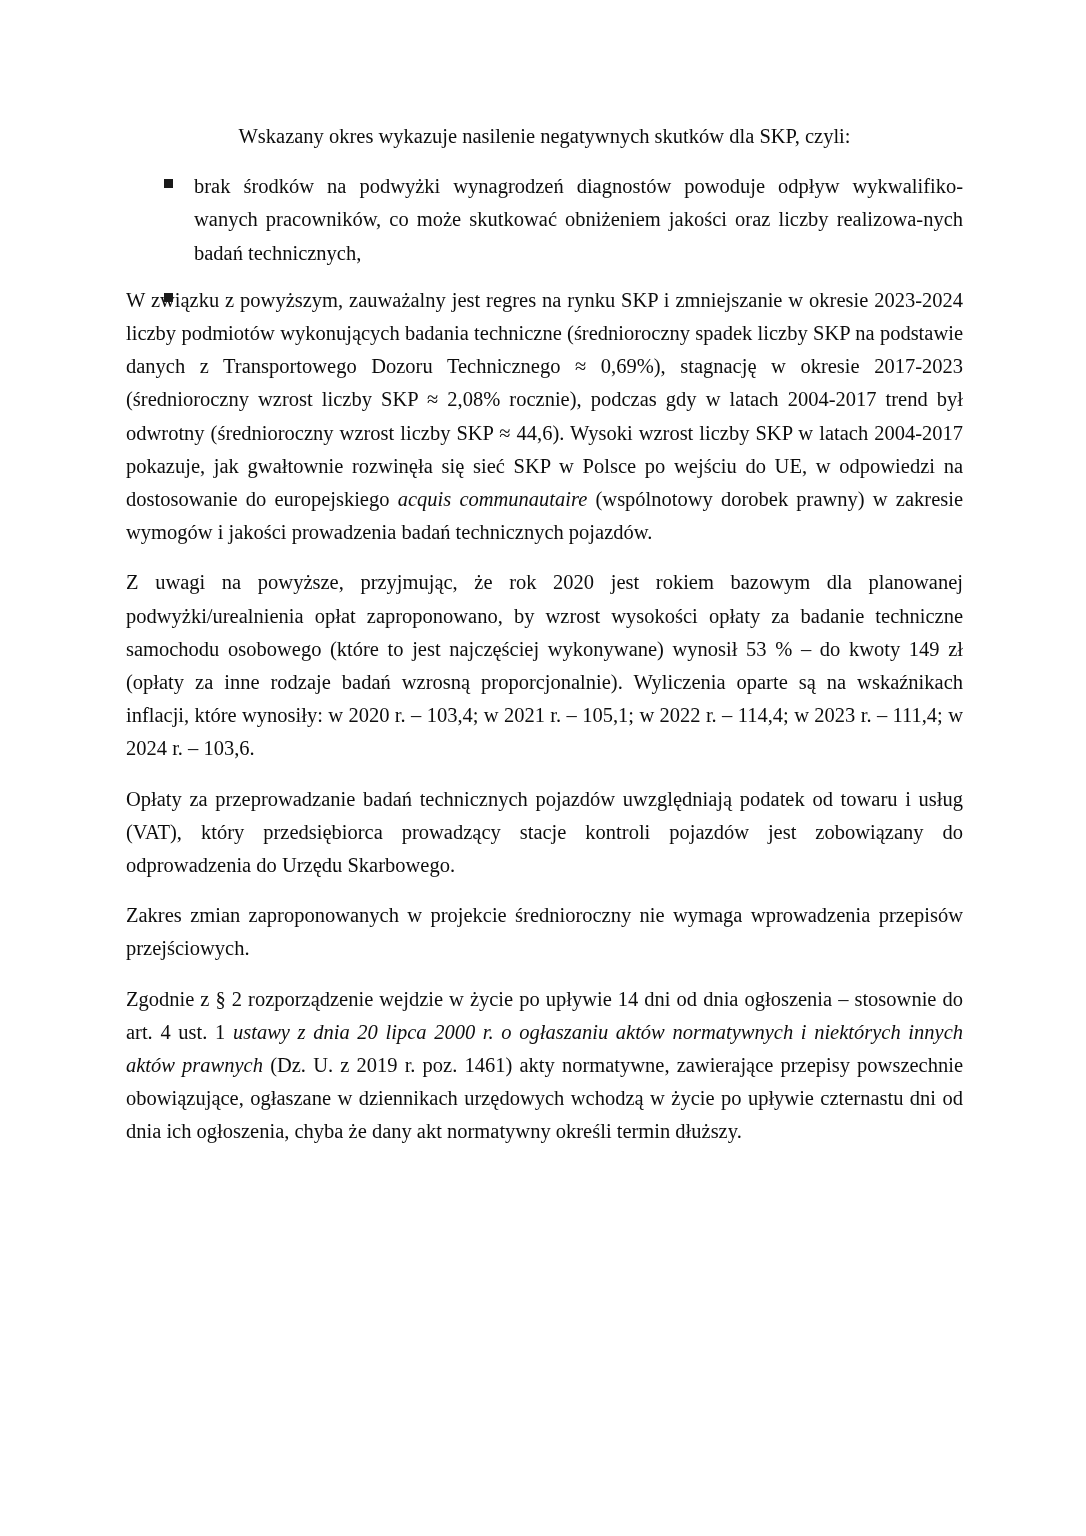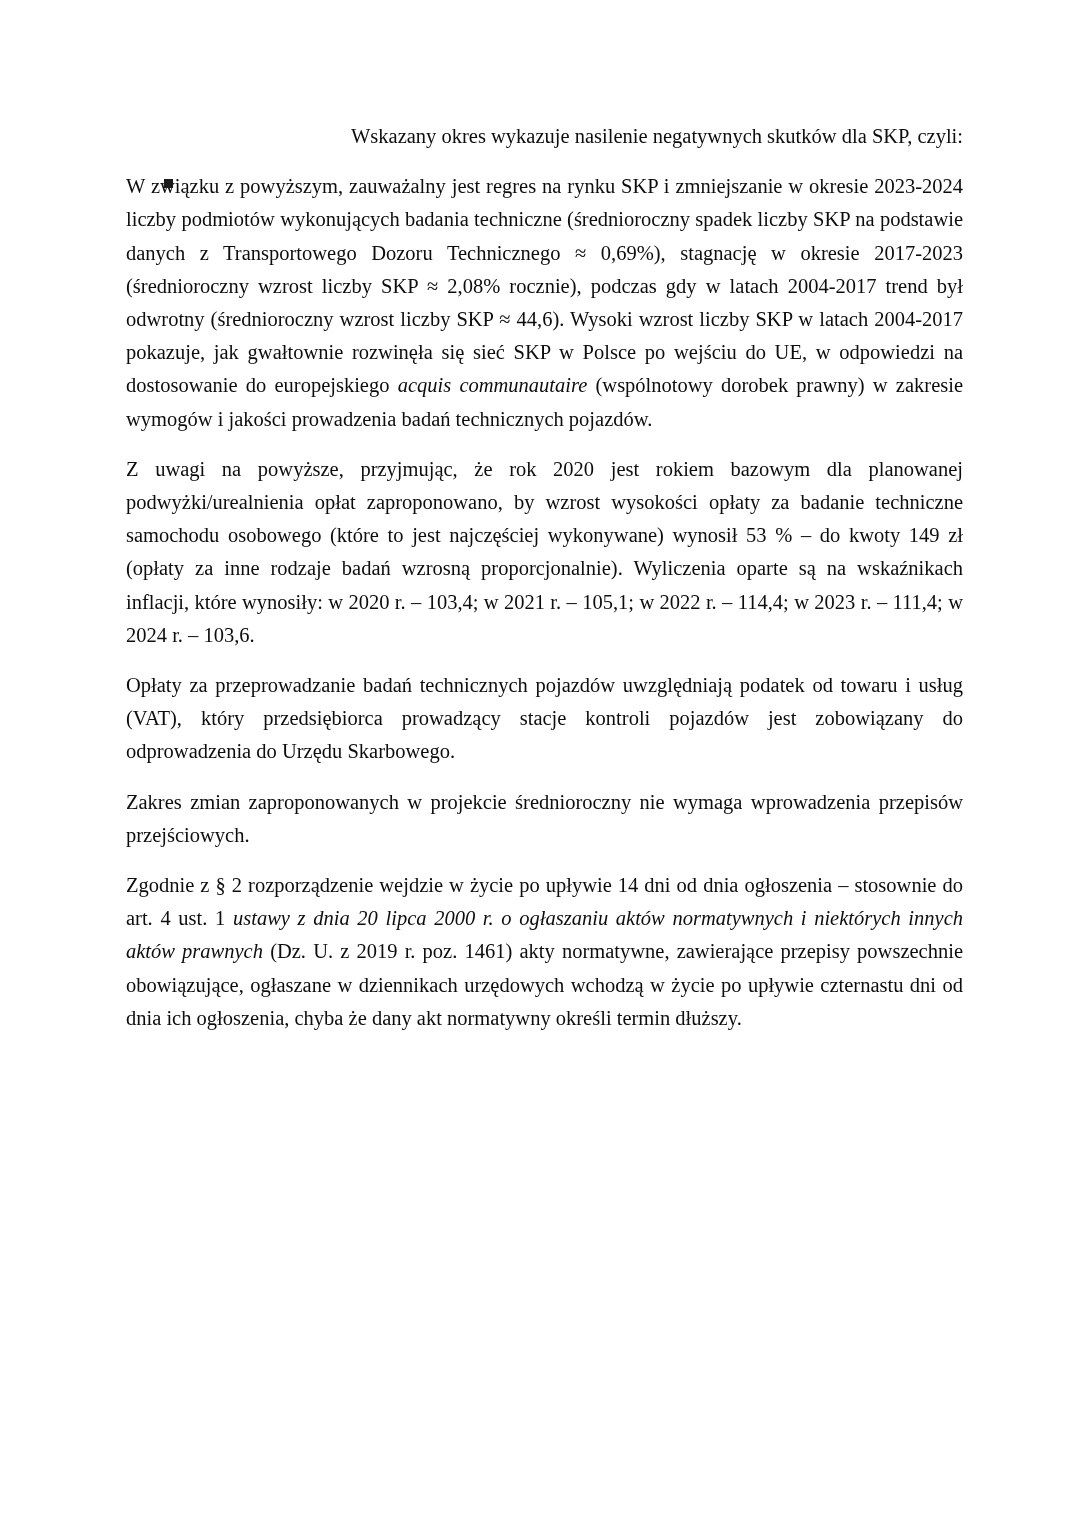--- a/index.html
+++ b/index.html
@@ -25,21 +25,21 @@
     line-height: 1.62;
     text-align: justify;
     -webkit-hyphens: none;
     hyphens: none;
   }
   p.para {
     margin: 0 0 17px 0;
     text-align: justify;
   }
   p.para.left {
-    text-align: right;
+    text-align: center;
   }
   ul.bullets {
     list-style: none;
     margin: 6px 0 14px 0;
     padding: 0;
   }
   ul.bullets li {
     position: relative;
     margin: 0 0 14px 0;
     padding-left: 68px;
@@ -66,20 +66,24 @@
 
 <div class="page">
   <div class="doc-body">
 
 
     <p class="para left">Wskazany okres wykazuje nasilenie negatywnych skutków dla SKP, czyli:</p>
 
     <ul class="bullets">
       <li>
         <span class="marker"></span>
+        <span>brak środków na podwyżki wynagrodzeń diagnostów powoduje odpływ wykwalifiko-wanych pracowników, co może skutkować obniżeniem jakości oraz liczby realizowa-nych badań technicznych,</span>
+      </li>
+      <li>
+        <span class="marker"></span>
       </li>
     </ul>
 
     <p class="para"><span>W związku z powyższym, zauważalny jest regres na rynku SKP i zmniejszanie w okresie 2023-2024 liczby podmiotów wykonujących badania techniczne (średnioroczny spadek liczby SKP na podstawie danych z Transportowego Dozoru Technicznego ≈ 0,69%), stagnację w okresie 2017-2023 (średnioroczny wzrost liczby SKP ≈ 2,08% rocznie), podczas gdy w latach 2004-2017 trend był odwrotny (średnioroczny wzrost liczby SKP ≈ 44,6). Wysoki wzrost liczby SKP w latach 2004-2017 pokazuje, jak gwałtownie rozwinęła się sieć SKP w Polsce po wejściu do UE, w odpowiedzi na dostosowanie do europejskiego </span><span class="italic">acquis communautaire</span><span> (wspólnotowy dorobek prawny) w zakresie wymogów i jakości prowadzenia badań technicznych pojazdów.</span></p>
 
     <p class="para">Z uwagi na powyższe, przyjmując, że rok 2020 jest rokiem bazowym dla planowanej podwyżki/urealnienia opłat zaproponowano, by wzrost wysokości opłaty za badanie techniczne samochodu osobowego (które to jest najczęściej wykonywane) wynosił 53 % – do kwoty 149 zł (opłaty za inne rodzaje badań wzrosną proporcjonalnie). Wyliczenia oparte są na wskaźnikach inflacji, które wynosiły: w 2020 r. – 103,4; w 2021 r. – 105,1; w 2022 r. – 114,4; w 2023 r. – 111,4; w 2024 r. – 103,6.</p>
 
     <p class="para">Opłaty za przeprowadzanie badań technicznych pojazdów uwzględniają podatek od towaru i usług (VAT), który przedsiębiorca prowadzący stacje kontroli pojazdów jest zobowiązany do odprowadzenia do Urzędu Skarbowego.</p>
 
     <p class="para">Zakres zmian zaproponowanych w projekcie średnioroczny nie wymaga wprowadzenia przepisów przejściowych.</p>

